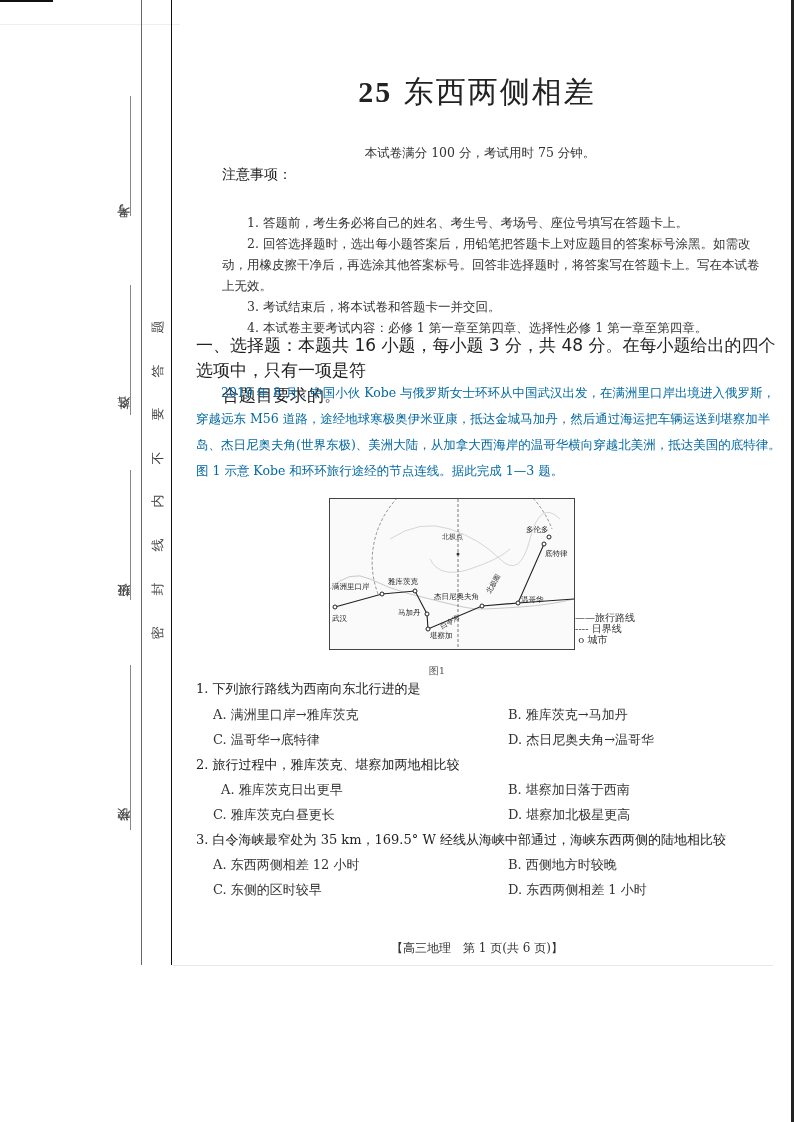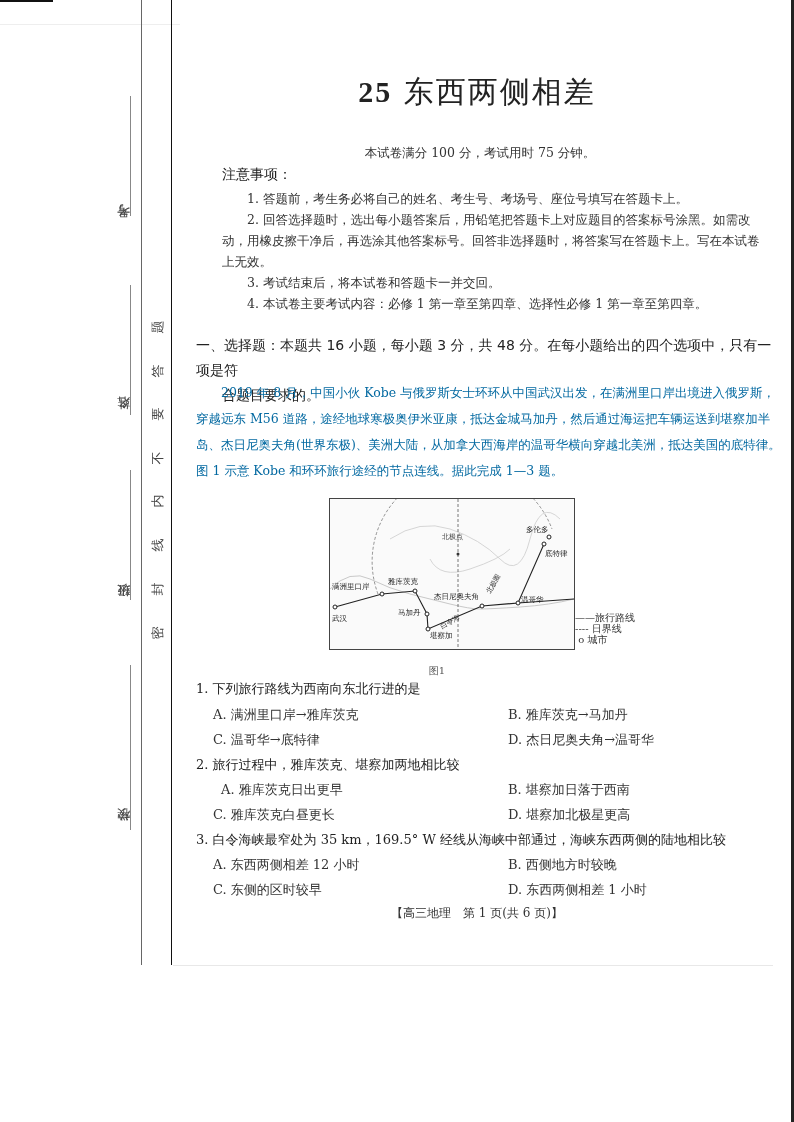--- a/index.html
+++ b/index.html
@@ -15,22 +15,22 @@
   .vert { writing-mode:vertical-rl; transform:rotate(180deg); font-size:13px; color:#444;
           font-family:"DejaVu Sans","Liberation Sans",sans-serif; }
   .seal { left:150px; width:16px; font-size:13px; color:#444; text-align:center;
           font-family:"DejaVu Sans","Liberation Sans",sans-serif; transform:rotate(-90deg); }
   .title { left:0; width:794px; top:72px; text-align:center; font-size:30px; letter-spacing:2px;
            font-family:"DejaVu Sans","Liberation Sans",sans-serif; padding-left:160px; box-sizing:border-box; color:#222;}
   .title .num { font-family:"Liberation Serif",serif; font-weight:bold; }
   .subtitle { left:180px; width:600px; top:145px; text-align:center; font-size:12.5px; color:#333; }
   .notice-head { left:222px; top:166px; font-size:14px; font-family:"DejaVu Sans","Liberation Sans",sans-serif; }
   .para { left:222px; width:560px; font-size:12.5px; line-height:21px; color:#333; }
-  .indent { text-indent:2em; }
-  .section { left:196px; width:586px; top:333px; font-size:14px; line-height:25px;
+  .indent { text-indent:2em;margin-top:24px; }
+  .section { left:196px; width:586px; top:333px; font-size:17px; line-height:25px;
              font-family:"DejaVu Sans","Liberation Sans",sans-serif; color:#222; }
   .section .l2 { padding-left:26px; }
   .passage { left:196px; width:586px; top:380px; font-size:12.5px; line-height:26px; color:#0369a1; text-indent:2em; }
   .figure { left:329px; top:498px; width:244px; height:150px; border:1.5px solid #444; background:#fafafa; }
   .legend { left:575px; top:612px; font-size:10px; line-height:11px; color:#333; }
   .fig-cap { left:0; width:714px; top:664px; text-align:center; font-size:10px; color:#555; padding-left:160px; box-sizing:border-box; }
   .q { left:196px; font-size:13px; color:#222; }
   .opt { font-size:13px; color:#333; }
   .footer { left:0; width:794px; top:902px; text-align:center; font-size:12px; color:#333; padding-left:160px; box-sizing:border-box; }
   .bottom-line { left:173px; top:965px; width:600px; height:1px; background:#e8e8e8; }
@@ -138,14 +138,14 @@
 <div class="abs opt" style="left:508px;top:781px">B. 堪察加日落于西南</div>
 <div class="abs opt" style="left:213px;top:806px">C. 雅库茨克白昼更长</div>
 <div class="abs opt" style="left:508px;top:806px">D. 堪察加北极星更高</div>
 
 <div class="abs q" style="top:831px">3. 白令海峡最窄处为 35 km，169.5° W 经线从海峡中部通过，海峡东西两侧的陆地相比较</div>
 <div class="abs opt" style="left:213px;top:856px">A. 东西两侧相差 12 小时</div>
 <div class="abs opt" style="left:508px;top:856px">B. 西侧地方时较晚</div>
 <div class="abs opt" style="left:213px;top:881px">C. 东侧的区时较早</div>
 <div class="abs opt" style="left:508px;top:881px">D. 东西两侧相差 1 小时</div>
 
-<div class="abs footer" style="top:905px">【高三地理　第 1 页(共 6 页)】</div>
+<div class="abs footer" style="top:940px">【高三地理　第 1 页(共 6 页)】</div>
 <div class="abs bottom-line"></div>
 
 </body></html>

